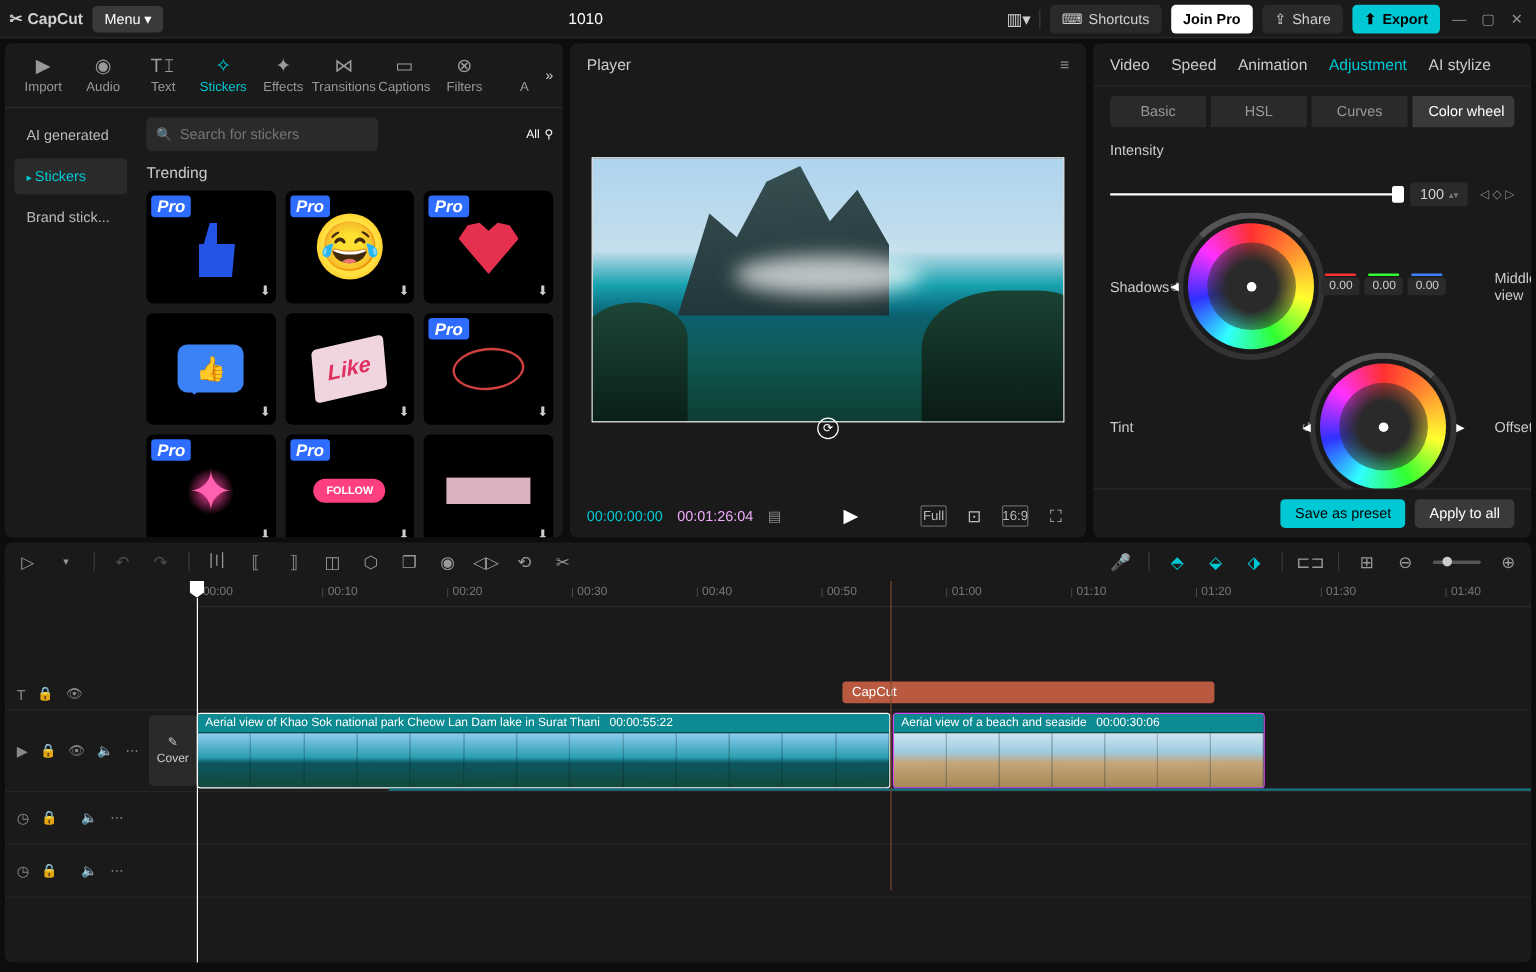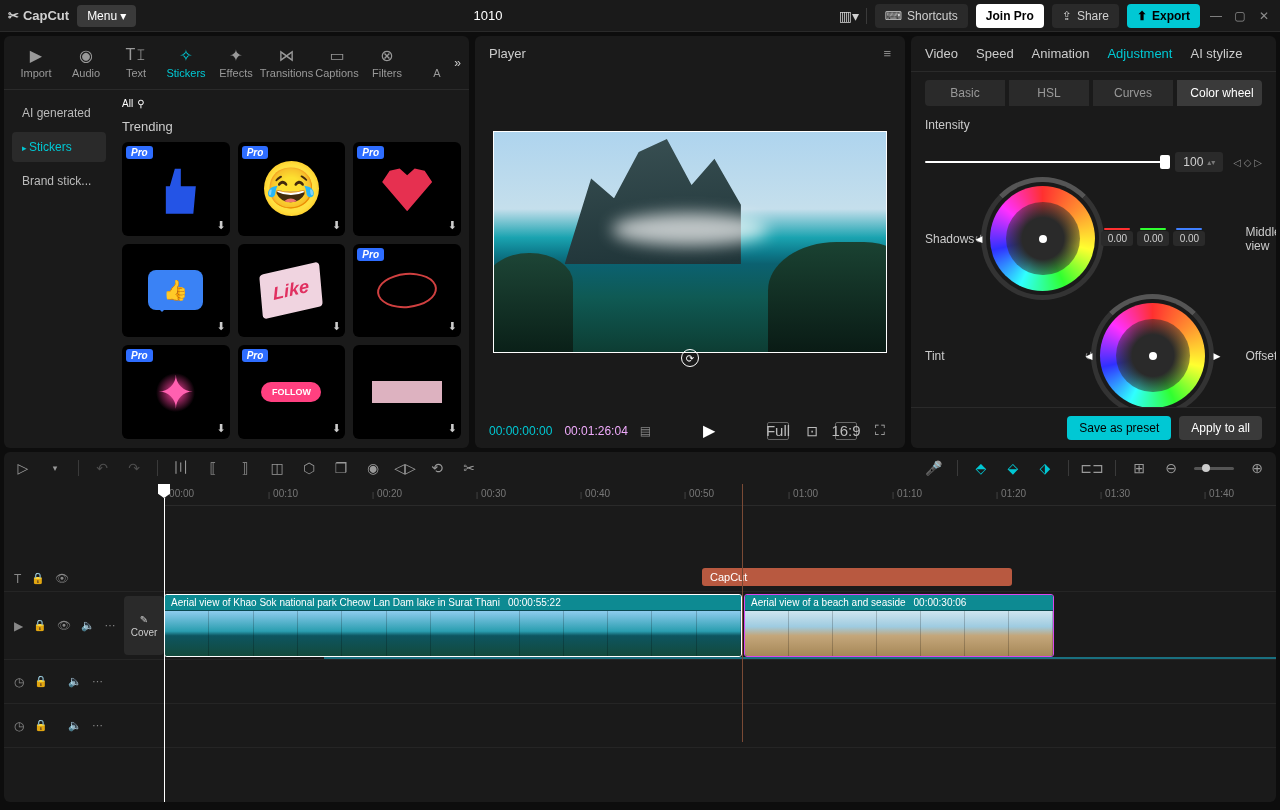--- a/index.html
+++ b/index.html
@@ -37,39 +37,39 @@
 .sticker-area { flex: 1; padding: 8px; overflow: hidden; }
 .search-row { display: flex; gap: 8px; align-items: center; margin-bottom: 10px; }
 .search-input { flex: 1; background: #2a2a2a; border: none; border-radius: 4px; padding: 7px 10px 7px 28px; color: #999; font-size: 12px; }
 .search-wrap { position: relative; flex: 1; }
 .search-wrap::before { content: "🔍"; position: absolute; left: 8px; top: 50%; transform: translateY(-50%); font-size: 11px; opacity: .6; }
 .filter-all { color: #fff; font-size: 10px; display: flex; align-items: center; gap: 4px; cursor: pointer; }
 
 .section-title { font-size: 13px; color: #ccc; margin-bottom: 8px; }
 .sticker-grid { display: grid; grid-template-columns: repeat(3, 1fr); gap: 8px; }
 .sticker-card { background: #000; border-radius: 6px; aspect-ratio: 1.15; position: relative; display: flex; align-items: center; justify-content: center; overflow: hidden; cursor: pointer; }
-.pro-badge { position: absolute; top: 4px; left: 4px; background: #2e6dff; color: #fff; font-size: 10px; font-weight: 700; padding: 1px 5px; border-radius: 3px; font-style: italic; }
+.pro-badge { position: absolute; top: 4px; left: 4px; background: #2e6dff; color: #fff; font-size: 14px; font-weight: 700; padding: 1px 5px; border-radius: 3px; font-style: italic; }
 .dl-icon { position: absolute; bottom: 4px; right: 4px; color: #ccc; font-size: 11px; }
 
 
 .player-panel { flex: 1; display: flex; flex-direction: column; }
 .player-head { padding: 10px 14px; display: flex; justify-content: space-between; align-items: center; font-size: 13px; color: #ccc; }
 .player-body { flex: 1; display: flex; align-items: center; justify-content: center; padding: 10px; position: relative; }
 .preview-box { width: 96%; aspect-ratio: 16/9; border: 1px solid #fff; background: linear-gradient(180deg, #aed4ee 0%, #c5dfec 35%, #1aa3b0 48%, #0d7b8c 55%, #0b6170 60%, #0f5a54 75%, #0d3d33 100%); position: relative; overflow: hidden; }
 .mountain { position: absolute; width: 45%; height: 60%; bottom: 40%; left: 18%; background: linear-gradient(175deg, #3a5154, #1f3438); clip-path: polygon(0 100%, 15% 35%, 28% 50%, 42% 15%, 58% 5%, 72% 40%, 85% 20%, 100% 55%, 100% 100%); }
 .cloud1 { position: absolute; width: 40%; height: 15%; bottom: 48%; left: 30%; background: rgba(255,255,255,0.7); border-radius: 50%; filter: blur(8px); }
 .fg-left { position: absolute; width: 22%; height: 45%; bottom: 0; left: -2%; background: linear-gradient(180deg, #1d4536, #0a2018); border-radius: 50% 50% 0 0 / 30% 30% 0 0; }
 .fg-right { position: absolute; width: 35%; height: 55%; bottom: -5%; right: -5%; background: linear-gradient(180deg, #1a4232, #081712); border-radius: 50% 30% 0 0 / 40% 20% 0 0; }
 .sync-icon { position: absolute; bottom: 46px; left: 50%; transform: translateX(-50%); color: #fff; border: 1.5px solid #fff; border-radius: 50%; width: 18px; height: 18px; display: flex; align-items: center; justify-content: center; font-size: 10px; }
 
 .player-controls { padding: 8px 14px; display: flex; align-items: center; gap: 12px; font-size: 12px; }
 .time-current { color: #00c8d4; }
 .time-total { color: #f0abfc; }
 .pc-spacer { flex: 1; }
-.pc-icon { width: 22px; height: 18px; display: flex; align-items: center; justify-content: center; color: #bbb; cursor: pointer; font-size: 15px; border: 1px solid #666; border-radius: 2px; padding: 1px 3px; }
+.pc-icon { width: 22px; height: 18px; display: flex; align-items: center; justify-content: center; color: #bbb; cursor: pointer; font-size: 11px; border: 1px solid #666; border-radius: 2px; padding: 1px 3px; }
 .pc-play { font-size: 16px; color: #fff; cursor: pointer; border:none;}
 
 
 .right-panel { width: 365px; display: flex; flex-direction: column; }
 .rtab-row { display: flex; padding: 10px 14px 0; gap: 18px; border-bottom: 1px solid #2a2a2a; }
 .rtab { padding: 0 0 10px; font-size: 13px; color: #ccc; cursor: pointer; font-weight: 500; }
 .rtab.active { color: #00c8d4; }
 
 .sub-tab-row { display: flex; padding: 8px 14px 0; gap: 4px; }
 .sub-tab { flex: 1; text-align: center; padding: 6px; font-size: 12px; background: #2a2a2a; color: #999; cursor: pointer; }
@@ -233,20 +233,23 @@
       <span class="more-tabs">»</span>
     </div>
     <div class="left-body">
       <div class="sidebar">
         <div class="side-item">AI generated</div>
         <div class="side-item active">Stickers</div>
         <div class="side-item">Brand stick...</div>
       </div>
       <div class="sticker-area">
         <div class="search-row">
+          <div class="search-wrap">
+            <input class="search-input" placeholder="Search for stickers" style="">
+          </div>
           <div class="filter-all">
             <span>All</span>
             <span>⚲</span>
           </div>
         </div>
         <div class="section-title">Trending</div>
         <div class="sticker-grid">
           <div class="sticker-card">
               <span class="pro-badge">Pro</span>
               <div class="sv-thumbsup"></div>

